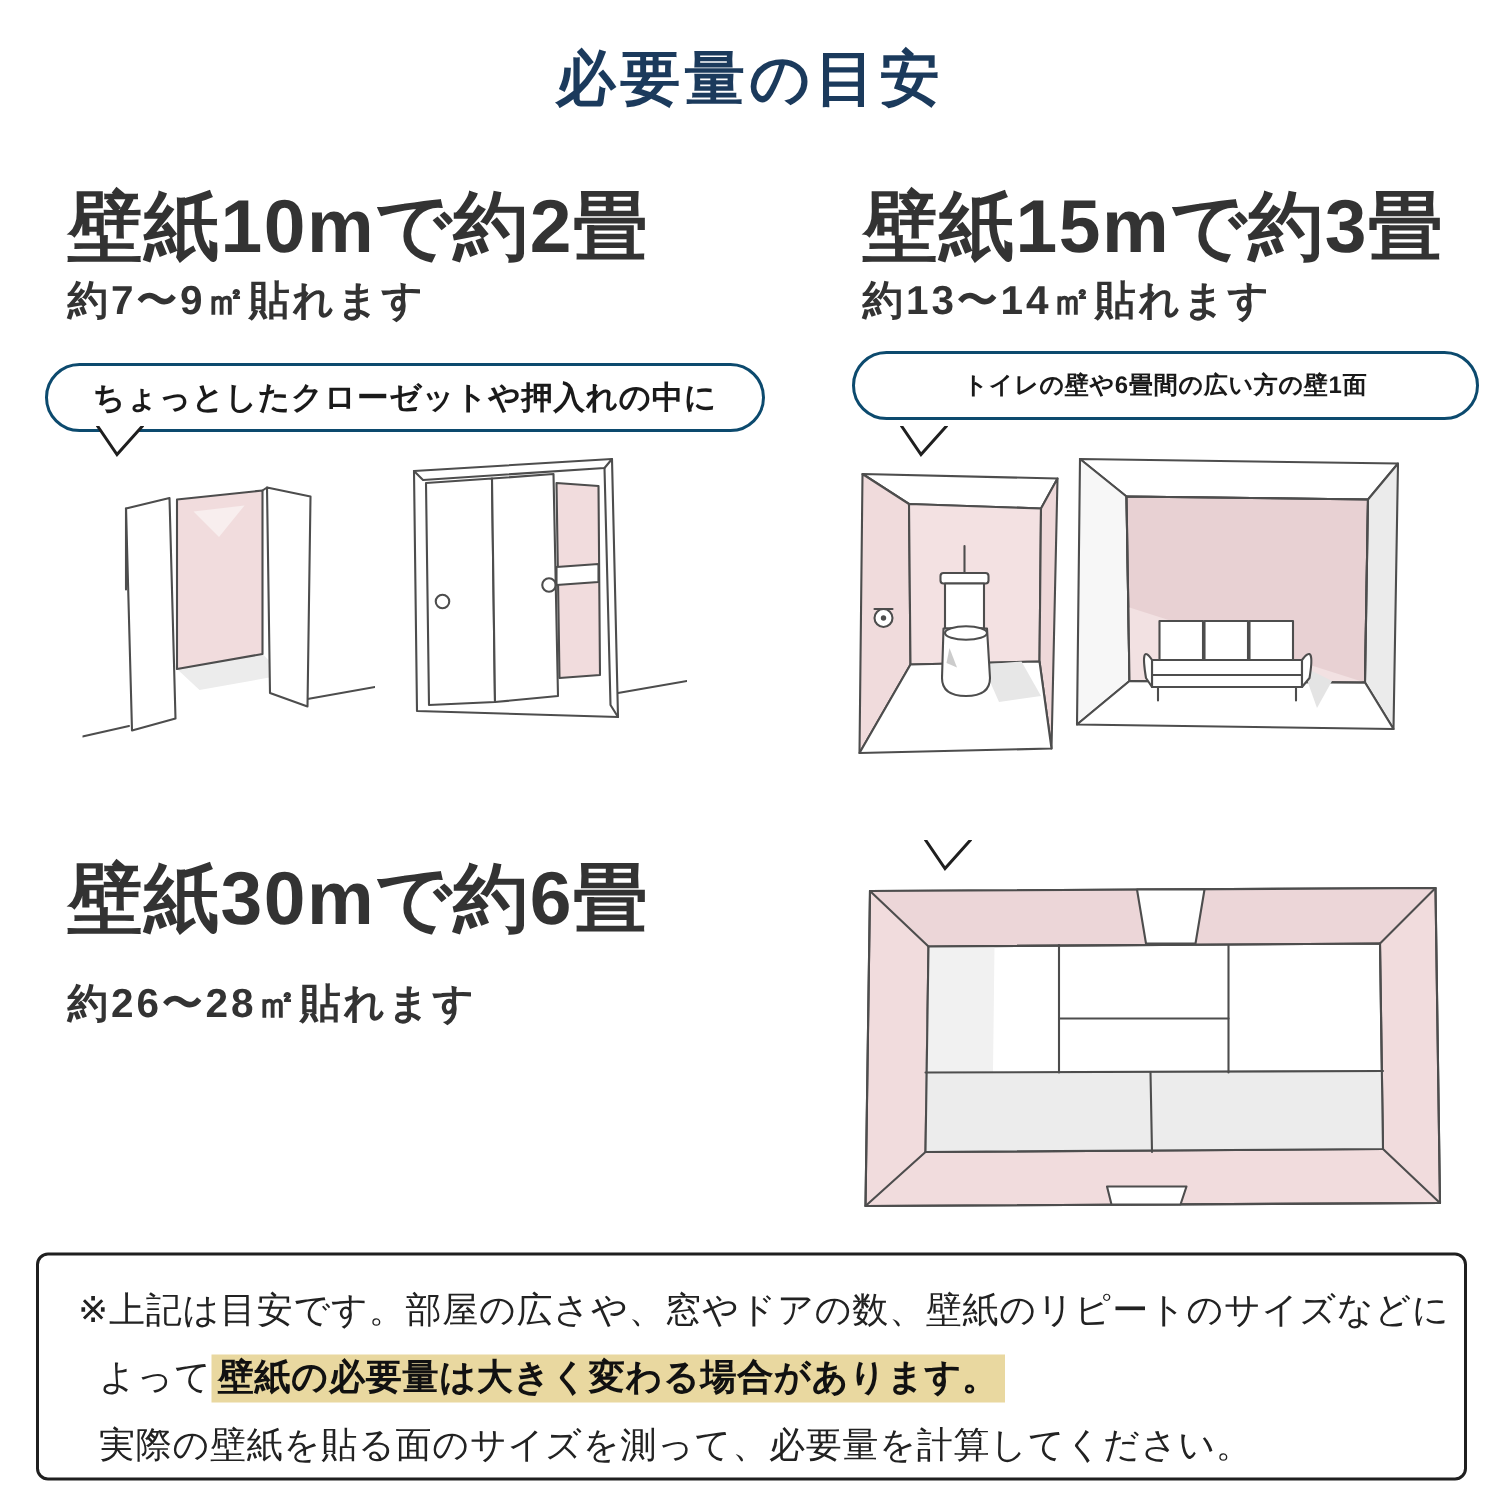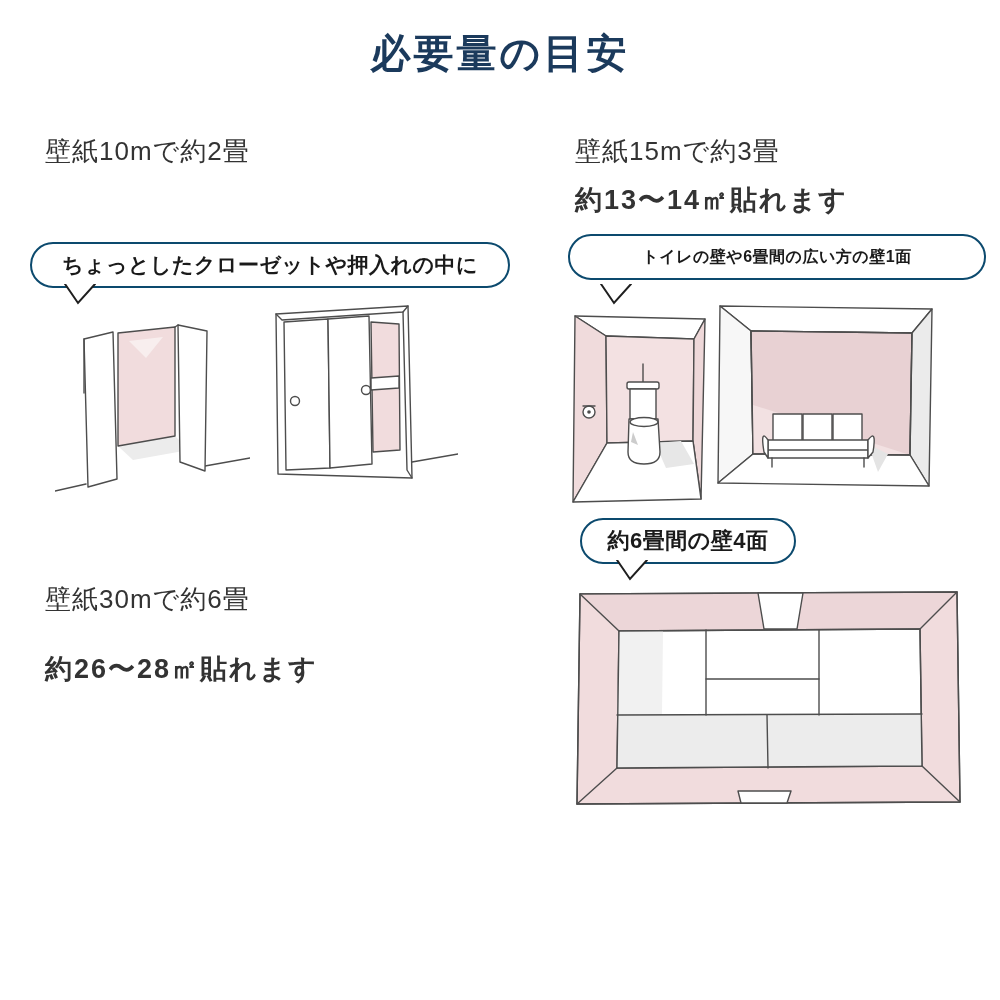--- a/index.html
+++ b/index.html
@@ -7,21 +7,21 @@
   body { font-family:"Liberation Sans","DejaVu Sans",sans-serif; color:#333; }
   .canvas { position:relative; width:1000px; height:1000px; background:#fff; overflow:hidden;padding-left:23px; }
 
   .page-title {
     position:absolute; top:30px; left:0; width:1000px;
     text-align:center; font-size:40px; font-weight:900;
     color:#1b3a5c; letter-spacing:3px; line-height:46px;
   }
 
   .sec-heading {
-    position:absolute; font-size:26px; font-weight:400; color:#333;
+    position:absolute; font-size:50px; font-weight:700; color:#333;
     letter-spacing:1px; line-height:46px; white-space:nowrap;
   }
   .sec-sub {
     position:absolute; font-size:27px; font-weight:600; color:#333;
     letter-spacing:2px; line-height:34px; white-space:nowrap;
   }
 
   .bubble {
     position:absolute; height:46px; border:2px solid #0c4a6e;
     border-radius:26px; background:#fff;
@@ -49,35 +49,35 @@
   }
 </style>
 </head>
 <body>
 
 <div class="canvas">
 
   <div class="page-title">必要量の目安</div>
 
   <div class="sec-heading" style="left:45px; top:128px;">壁紙10mで約2畳</div>
+  <div class="sec-sub" style="left:45px; top:183px;">約7〜9㎡貼れます</div>
   <div class="bubble" style="left:30px; top:242px; width:480px;">ちょっとしたクローゼットや押入れの中に</div>
   <svg class="bubble-tail" style="left:62px; top:284px;" width="36" height="22" viewBox="0 0 36 22">
     <path d="M3,0 L16,19 L33,0" fill="#ffffff" stroke="#1f1f1f" stroke-width="2" stroke-linecap="round"></path>
   </svg>
 
   <div class="sec-heading" style="left:575px; top:128px;">壁紙15mで約3畳</div>
   <div class="sec-sub" style="left:575px; top:183px;">約13〜14㎡貼れます</div>
   <div class="bubble" style="left:568px; top:234px; width:418px; font-size:16px;">トイレの壁や6畳間の広い方の壁1面</div>
   <svg class="bubble-tail" style="left:598px; top:284px;" width="36" height="22" viewBox="0 0 36 22">
     <path d="M3,0 L16,19 L33,0" fill="#ffffff" stroke="#1f1f1f" stroke-width="2" stroke-linecap="round"></path>
   </svg>
 
   <div class="sec-heading" style="left:45px; top:576px;">壁紙30mで約6畳</div>
   <div class="sec-sub" style="left:45px; top:652px;">約26〜28㎡貼れます</div>
-  <div class="bubble" style="left:580px; top:518px; width:216px; font-size:22px;">約6畳間の壁4面</div>
   <svg class="bubble-tail" style="left:614px; top:560px;" width="36" height="22" viewBox="0 0 36 22">
     <path d="M3,0 L16,19 L33,0" fill="#ffffff" stroke="#1f1f1f" stroke-width="2" stroke-linecap="round"></path>
   </svg>
 
   <svg class="illo" style="left:55px; top:303px;" width="195" height="210" viewBox="0 0 195 210" stroke="#4d4d4d" stroke-width="1.4" fill="none" stroke-linejoin="round" stroke-linecap="round">
     <path d="M0,188 L31,181"></path>
     <path d="M150,163 L195,155"></path>
     <polygon points="63,30 120,24 120,133 63,143" fill="#f1dcdd" stroke="none"></polygon>
     <polygon points="74,38 108,34 91,55" fill="#f8eeee" stroke="none"></polygon>
     <polygon points="63,143 120,133 134,147 78,157" fill="#ececec" stroke="none"></polygon>
@@ -149,14 +149,19 @@
     <path d="M10,12 L49,49 M387,10 L350,47 M390,220 L352,184 M7,222 L47,186"></path>
     <path d="M136,48 L136,133"></path>
     <path d="M249,48 L249,133"></path>
     <path d="M136,97 L249,97"></path>
     <path d="M47,133 L352,132"></path>
     <path d="M197,133 L198,186"></path>
     <polygon points="188,11 233,11 227,47 194,47" fill="#ffffff"></polygon>
     <polygon points="171,221 217,221 221,209 168,209" fill="#ffffff"></polygon>
   </svg>
 
+  <div class="note-box">
+    <div class="note-line"><span>※上記は目安です。部屋の広さや、窓やドアの数、壁紙のリピートのサイズなどに</span></div>
+    <div class="note-line indent"><span>よって</span><span class="hl">壁紙の必要量は大きく変わる場合があります。</span></div>
+    <div class="note-line indent"><span>実際の壁紙を貼る面のサイズを測って、必要量を計算してください。</span></div>
+  </div>
 
 </div>
 
 </body></html>

